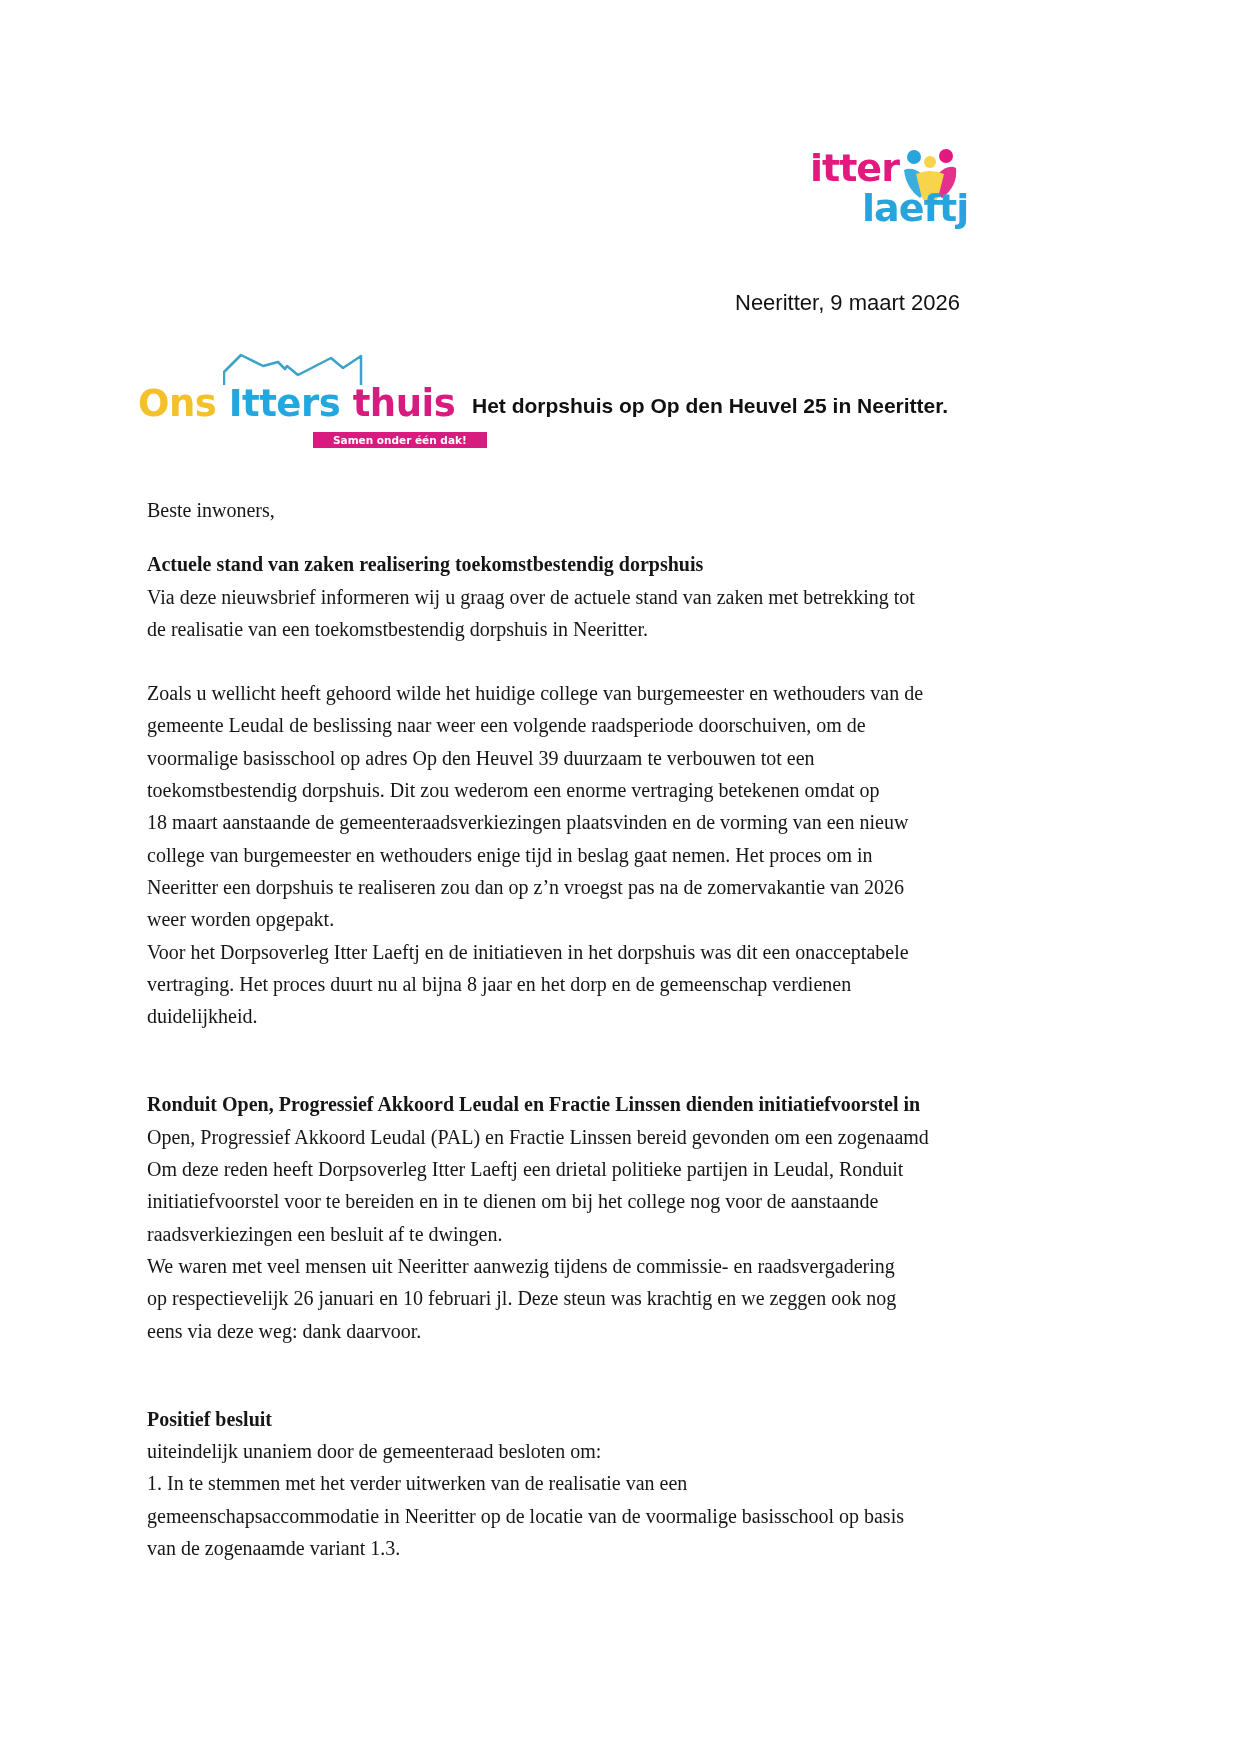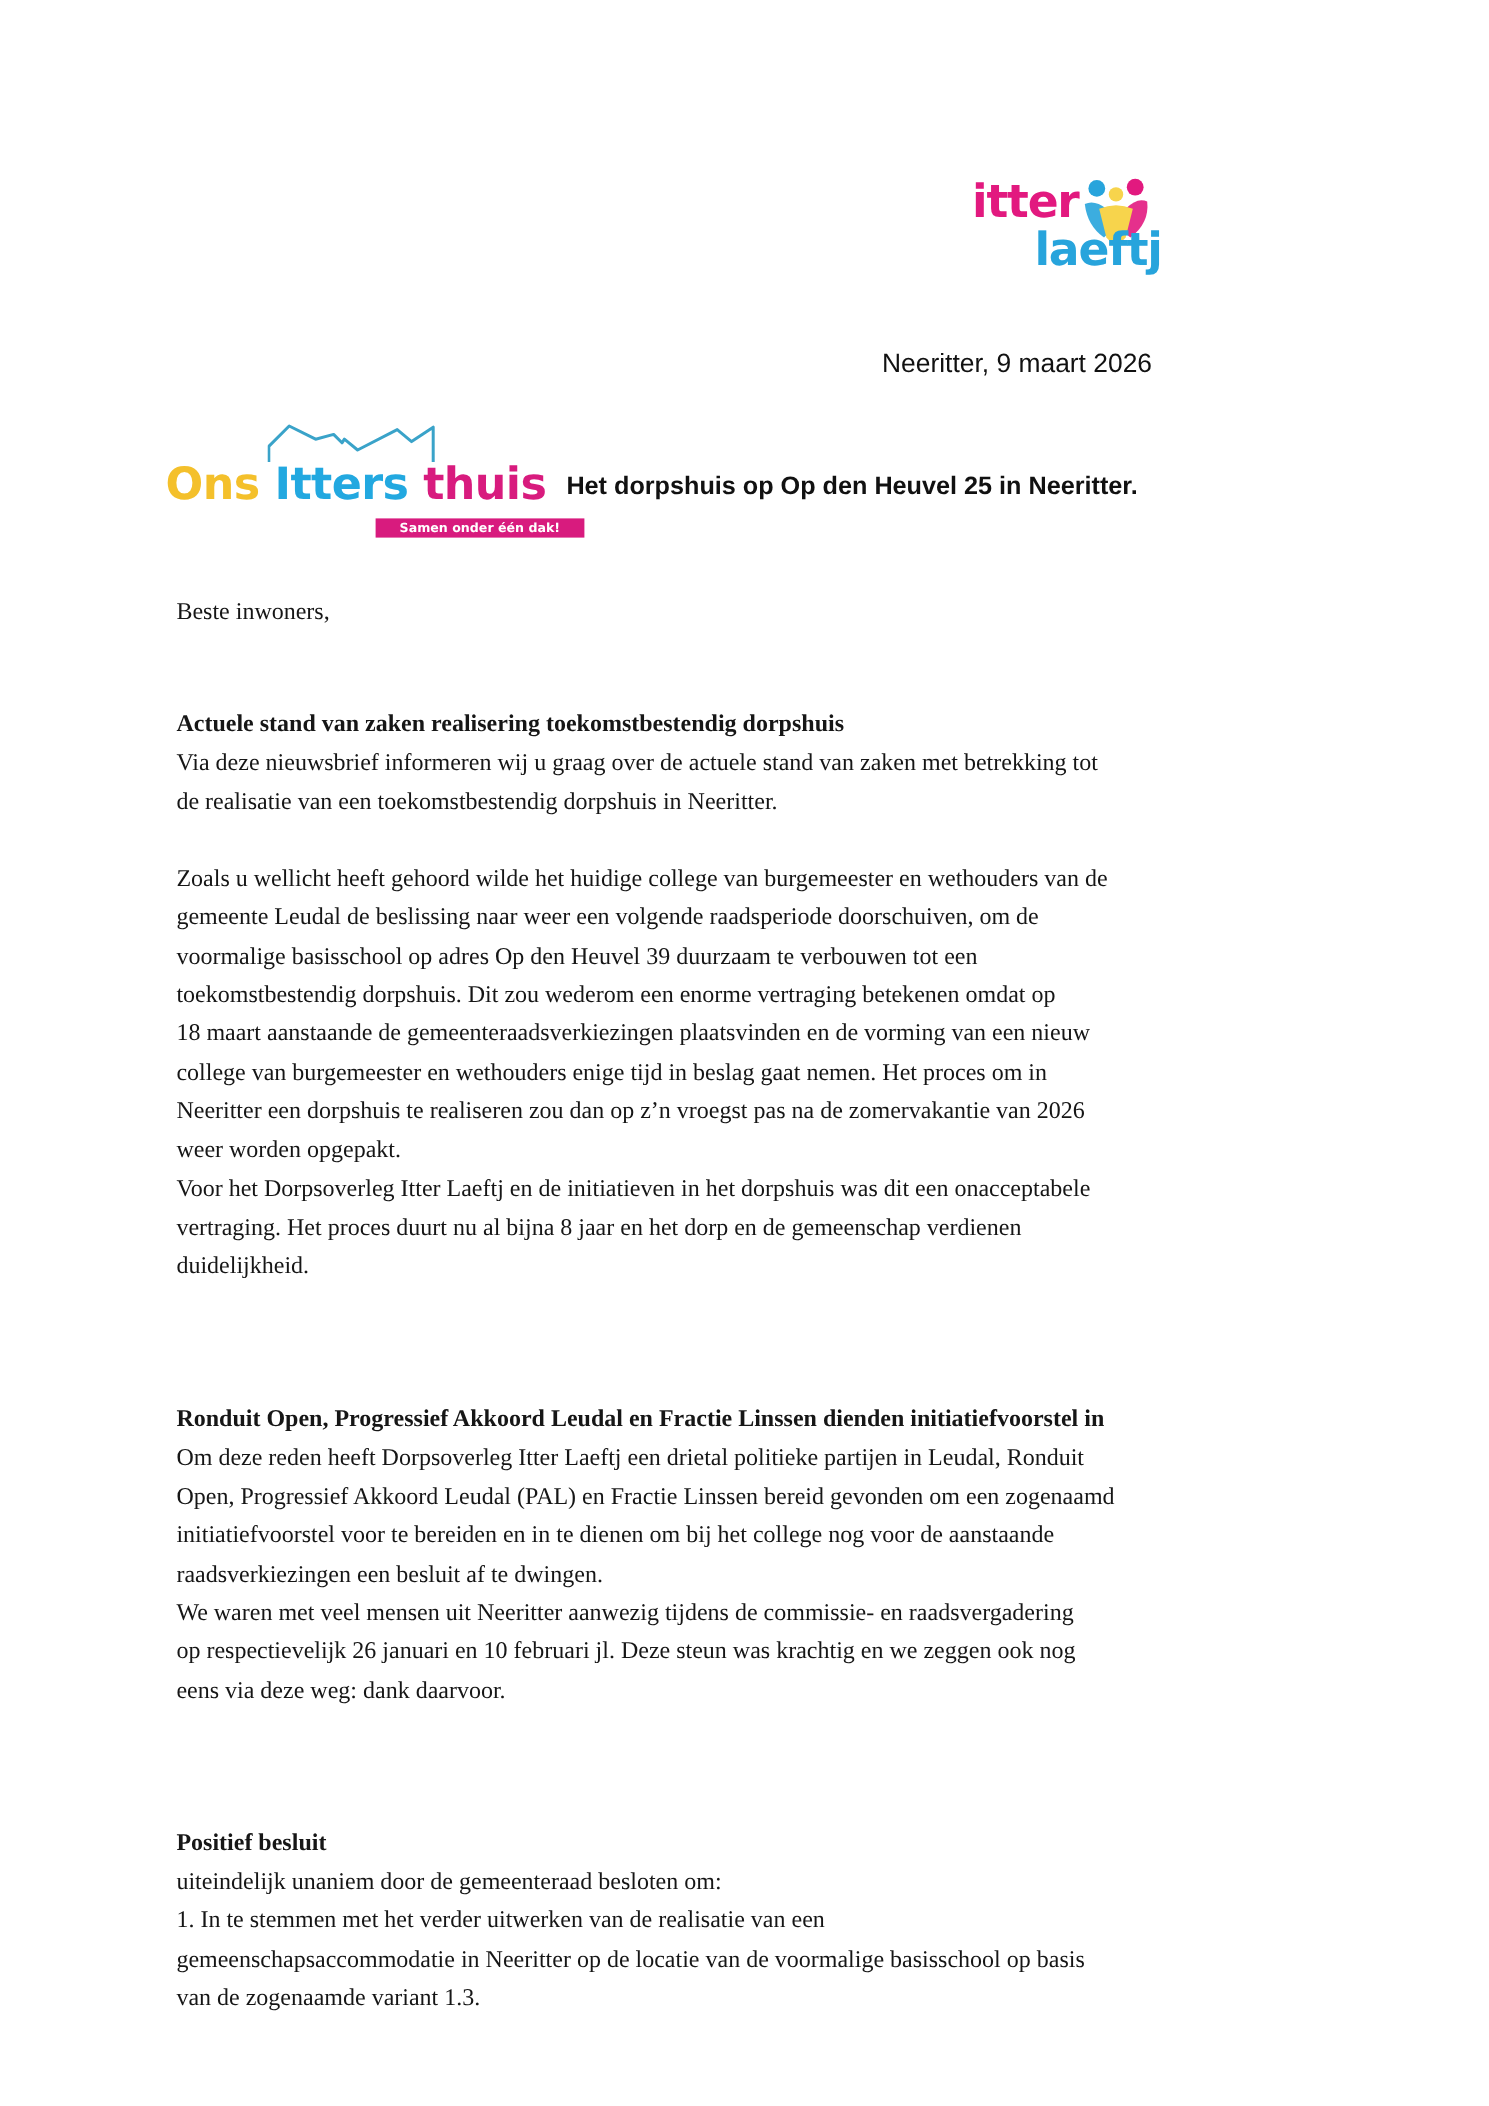--- a/index.html
+++ b/index.html
@@ -57,21 +57,21 @@
 
     
     .body-text {
       left: 147px; top: 494px; width: 960px;
       font-size: 20px; line-height: 32.3px; color: #161616; font-family: Liberation Serif, serif;
     }
     .body-text p { margin: 0; }
     .body-text .gap-1 { height: 22px; }
     .body-text .gap-2 { height: 32px; }
     .body-text .gap-3 { height: 56px; }
-    .body-text .sec-head { font-weight: bold; margin-top: 39px; }
+    .body-text .sec-head { font-weight: bold; }
   </style>
 </head>
 <body>
 
 <div class="abs logo-itter">
   <span class="word-itter">itter</span>
   <svg width="60" height="62" viewBox="0 0 60 62">
     <circle cx="12" cy="9" r="7" fill="#27a4dc"></circle>
     <circle cx="44" cy="8" r="7" fill="#e2197f"></circle>
     <circle cx="28" cy="14" r="6" fill="#f7d44c"></circle>
@@ -113,22 +113,22 @@
   <p>18 maart aanstaande de gemeenteraadsverkiezingen plaatsvinden en de vorming van een nieuw</p>
   <p>college van burgemeester en wethouders enige tijd in beslag gaat nemen. Het proces om in</p>
   <p>Neeritter een dorpshuis te realiseren zou dan op z’n vroegst pas na de zomervakantie van 2026</p>
   <p>weer worden opgepakt.</p>
   <p>Voor het Dorpsoverleg Itter Laeftj en de initiatieven in het dorpshuis was dit een onacceptabele</p>
   <p>vertraging. Het proces duurt nu al bijna 8 jaar en het dorp en de gemeenschap verdienen</p>
   <p>duidelijkheid.</p>
   <div class="gap-3"></div>
 
   <p class="sec-head">Ronduit Open, Progressief Akkoord Leudal en Fractie Linssen dienden initiatiefvoorstel in</p>
+  <p>Open, Progressief Akkoord Leudal (PAL) en Fractie Linssen bereid gevonden om een zogenaamd</p>
   <p>Om deze reden heeft Dorpsoverleg Itter Laeftj een drietal politieke partijen in Leudal,  Ronduit</p>
-  <p>Open, Progressief Akkoord Leudal (PAL) en Fractie Linssen bereid gevonden om een zogenaamd</p>
   <p>initiatiefvoorstel voor te bereiden en in te dienen om bij het college nog voor de aanstaande</p>
   <p>raadsverkiezingen een besluit af te dwingen.</p>
   <p>We waren met veel mensen uit Neeritter aanwezig tijdens de commissie- en raadsvergadering</p>
   <p>op respectievelijk 26 januari en 10 februari jl. Deze steun was krachtig en we zeggen ook nog</p>
   <p>eens via deze weg: dank daarvoor.</p>
   <div class="gap-3"></div>
 
   <p class="sec-head">Positief besluit</p>
   <p>uiteindelijk unaniem door de gemeenteraad besloten om:</p>
   <p>1. In te stemmen met het verder uitwerken van de realisatie van een</p>

